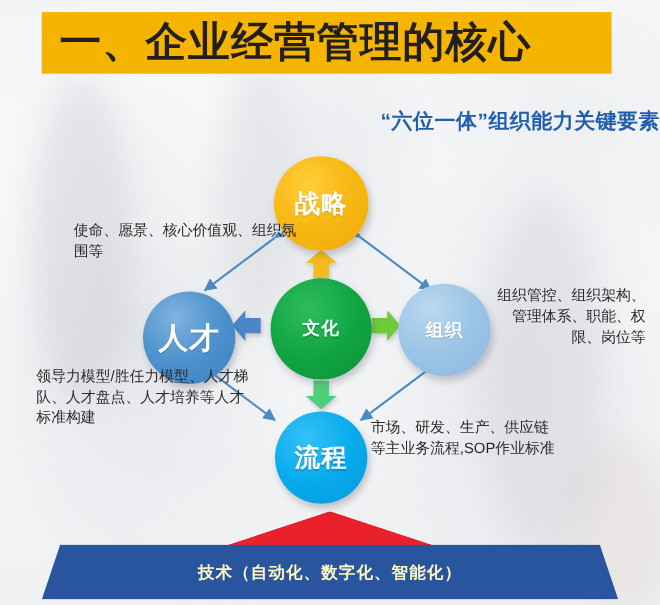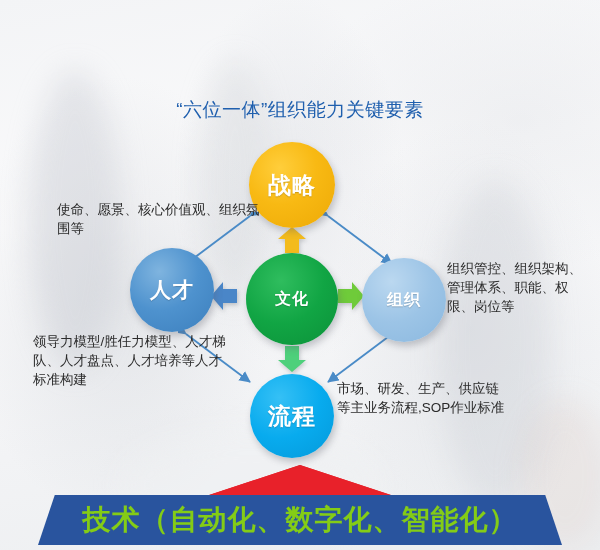--- a/index.html
+++ b/index.html
@@ -60,23 +60,23 @@
     line-height: 1;
     white-space: nowrap;
   }
 
   
   #subtitle {
     position: absolute;
     left: 0;
     top: 97px;
     width: 600px;
-    text-align: center;
+    text-align: right;
     font-size: 19px;
-    font-weight: normal;
+    font-weight: bold;
     color: #1F5FAE;
     letter-spacing: 0.5px;
   }
 
   
   .node {
     position: absolute;
     border-radius: 50%;
     display: flex;
     align-items: center;
@@ -91,24 +91,24 @@
     letter-spacing: 1px;
   }
 
   #node-strategy {
     left: 249px; top: 142px;
     width: 86px; height: 86px;
     background: radial-gradient(circle at 36% 30%, #FFCE3B 0%, #F8B913 45%, #EDA906 100%);
     font-size: 23px;
   }
   #node-talent {
-    left: 130px; top: 248px;
+    left: 130px; top: 265px;
     width: 84px; height: 84px;
     background: radial-gradient(circle at 35% 28%, #7FB4DF 0%, #4E92CE 48%, #3C7FBD 100%);
-    font-size: 21px;
+    font-size: 27px;
   }
   #node-culture {
     left: 246px; top: 253px;
     width: 92px; height: 92px;
     background: radial-gradient(circle at 38% 30%, #2FBD5E 0%, #11A544 50%, #0C9139 100%);
     font-size: 16px;
   }
   #node-organization {
     left: 362px; top: 258px;
     width: 84px; height: 84px;
@@ -138,22 +138,22 @@
 
   
   .desc {
     position: absolute;
     font-size: 13.5px;
     line-height: 1.42;
     color: #2b2b2b;
     z-index: 5;
   }
   #desc-strategy     { left: 337px; top: 145px; width: 190px; }
-  #desc-culture      { left: 57px;  top: 200px; width: 210px; }
-  #desc-organization { left: 447px; top: 259px; width: 140px; }
+  #desc-culture      { left: 67px;  top: 200px; width: 210px; }
+  #desc-organization { left: 447px; top: 259px; width: 140px; text-align: right; }
   #desc-talent       { left: 33px;  top: 332px; width: 195px; }
   #desc-process      { left: 337px; top: 379px; width: 175px; }
 
   
   #red-chevron {
     position: absolute;
     left: 200px;
     top: 465px;
     z-index: 3;
   }
@@ -166,37 +166,40 @@
     width: 524px;
     height: 50px;
     background: #29549E;
     clip-path: polygon(3.2% 0%, 96.8% 0%, 100% 100%, 0% 100%);
     display: flex;
     align-items: center;
     justify-content: center;
     z-index: 4;
   }
   #tech-text {
-    font-size: 28px;
-    font-weight: bold;
-    color: #84cc16;
+    font-size: 15px;
+    font-weight: bold;
+    color: #fef9c3;
     letter-spacing: 1px;
   }
 </style>
 </head>
 <body>
 
 <div id="slide">
 
   <div class="mist a"></div>
   <div class="mist b"></div>
   <div class="mist c"></div>
   <div class="mist d"></div>
   <div class="mist e"></div>
 
+  <div id="title-banner">
+    <div id="title-text">一、企业经营管理的核心</div>
+  </div>
 
   <div id="subtitle">“六位一体”组织能力关键要素</div>
 
   <svg id="conn-talent-strategy" class="thin-arrow" width="80" height="56" viewBox="0 0 80 56">
     <defs>
       <marker id="mk1" markerWidth="7" markerHeight="7" refX="5.5" refY="3" orient="auto">
         <path d="M0,0 L6,3 L0,6 z" fill="#4A8BC7"></path>
       </marker>
       <marker id="mk2" markerWidth="7" markerHeight="7" refX="5.5" refY="3" orient="auto">
         <path d="M0,0 L6,3 L0,6 z" fill="#4A8BC7"></path>

